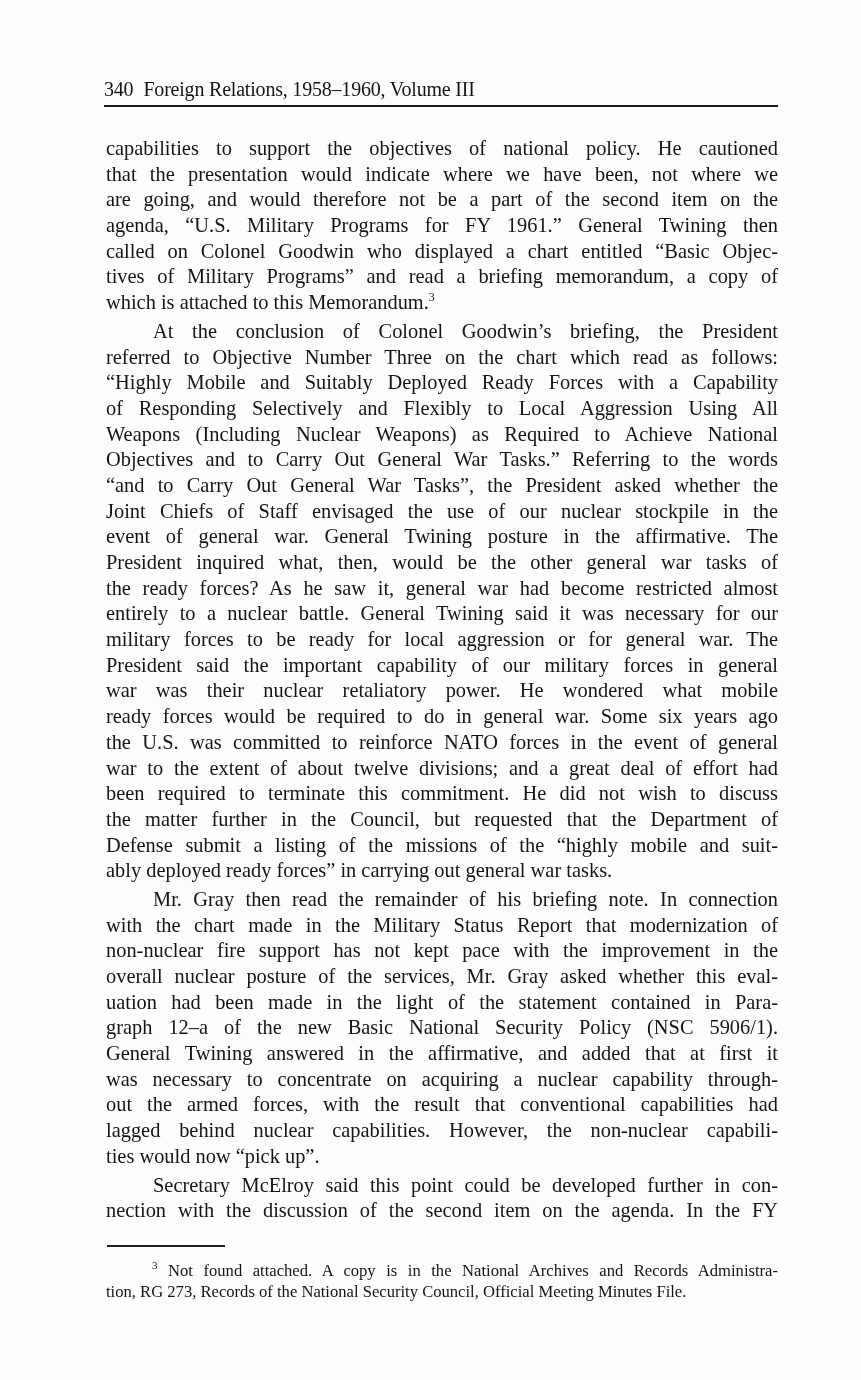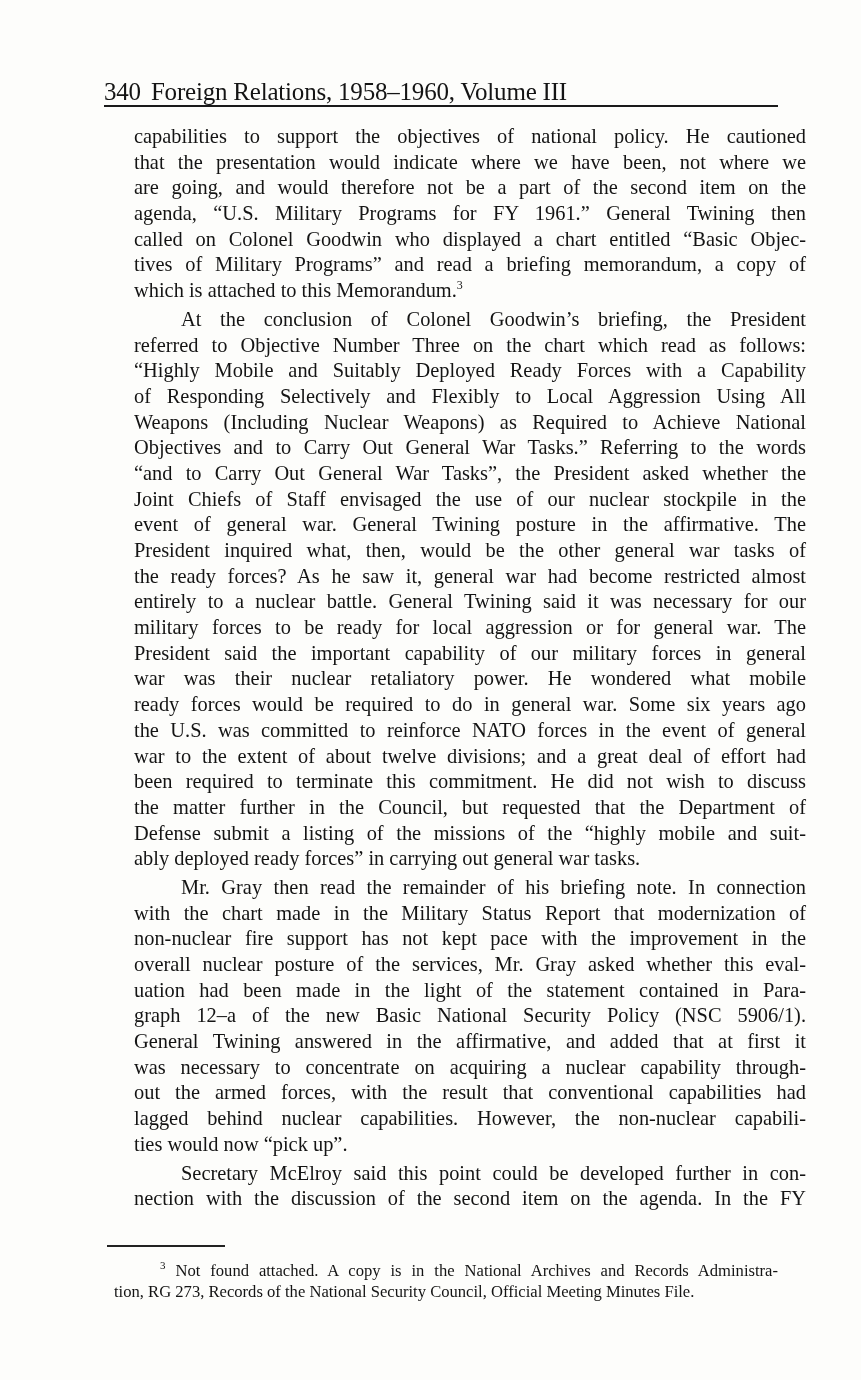--- a/index.html
+++ b/index.html
@@ -6,50 +6,50 @@
   body {
     width: 861px; height: 1380px;
     background: #fdfdfb;
     position: relative;
     overflow: hidden;
     font-family: "Liberation Serif", "DejaVu Serif", serif;
     color: #141414;
   }
   .header {
     position: absolute; left: 104px; top: 78px; width: 674px;
-    font-size: 25px; letter-spacing: -0.2px;
+    font-size: 20px; letter-spacing: -0.2px;
   }
   .header .pg { margin-right: 10px; }
   .rule {
     position: absolute; left: 104px; top: 105px; width: 674px; height: 2px;
     background: #1a1a1a;
   }
   .body {
-    position: absolute; left: 106px; top: 124px; width: 672px; margin-left: 28px;
+    position: absolute; left: 106px; top: 136px; width: 672px;
   }
   .line {
     display: block; height: 25.7px; line-height: 25.7px;
     font-size: 20.4px;
     text-align: justify; text-align-last: justify;
     white-space: nowrap; overflow: visible;
   }
   .line.last { text-align-last: left; }
   .line.indent { padding-left: 47px; }
   .para-gap { height: 3px; }
   sup { font-size: 12px; line-height: 0; vertical-align: 8px; }
   .fn-rule {
     position: absolute; left: 107px; top: 1245px; width: 118px; height: 1.5px;
     background: #222;
   }
   .footnote {
     position: absolute; left: 106px; top: 1260px; width: 672px;
   }
   .fnline {
     display: block; font-size: 16.6px; height: 21px; line-height: 21px;
-    text-align: justify; text-align-last: justify; white-space: nowrap; margin-left: 8px;
+    text-align: justify; text-align-last: justify; white-space: nowrap;
   }
   .fnline.indent { padding-left: 46px; }
   .fnline.last { text-align-last: left; }
   .fnline sup { font-size: 11px; vertical-align: 7px; }
 </style>
 </head>
 <body>
 
 <div class="header">
   <span class="pg">340</span><span>Foreign Relations, 1958–1960, Volume III</span>

